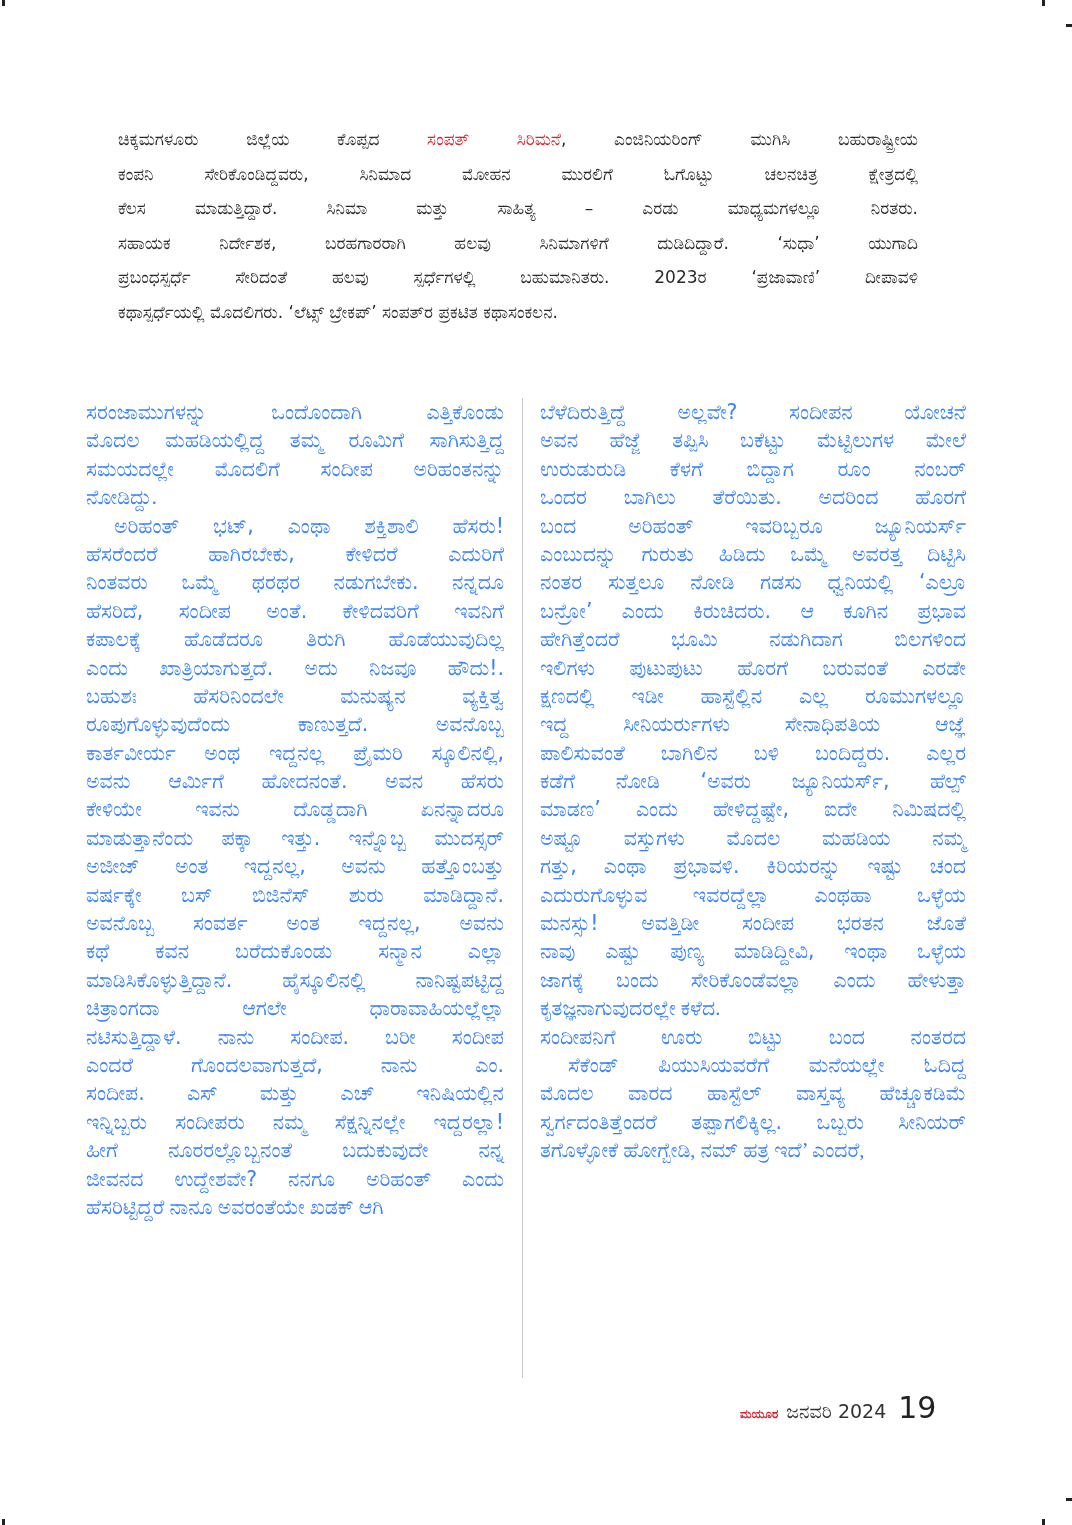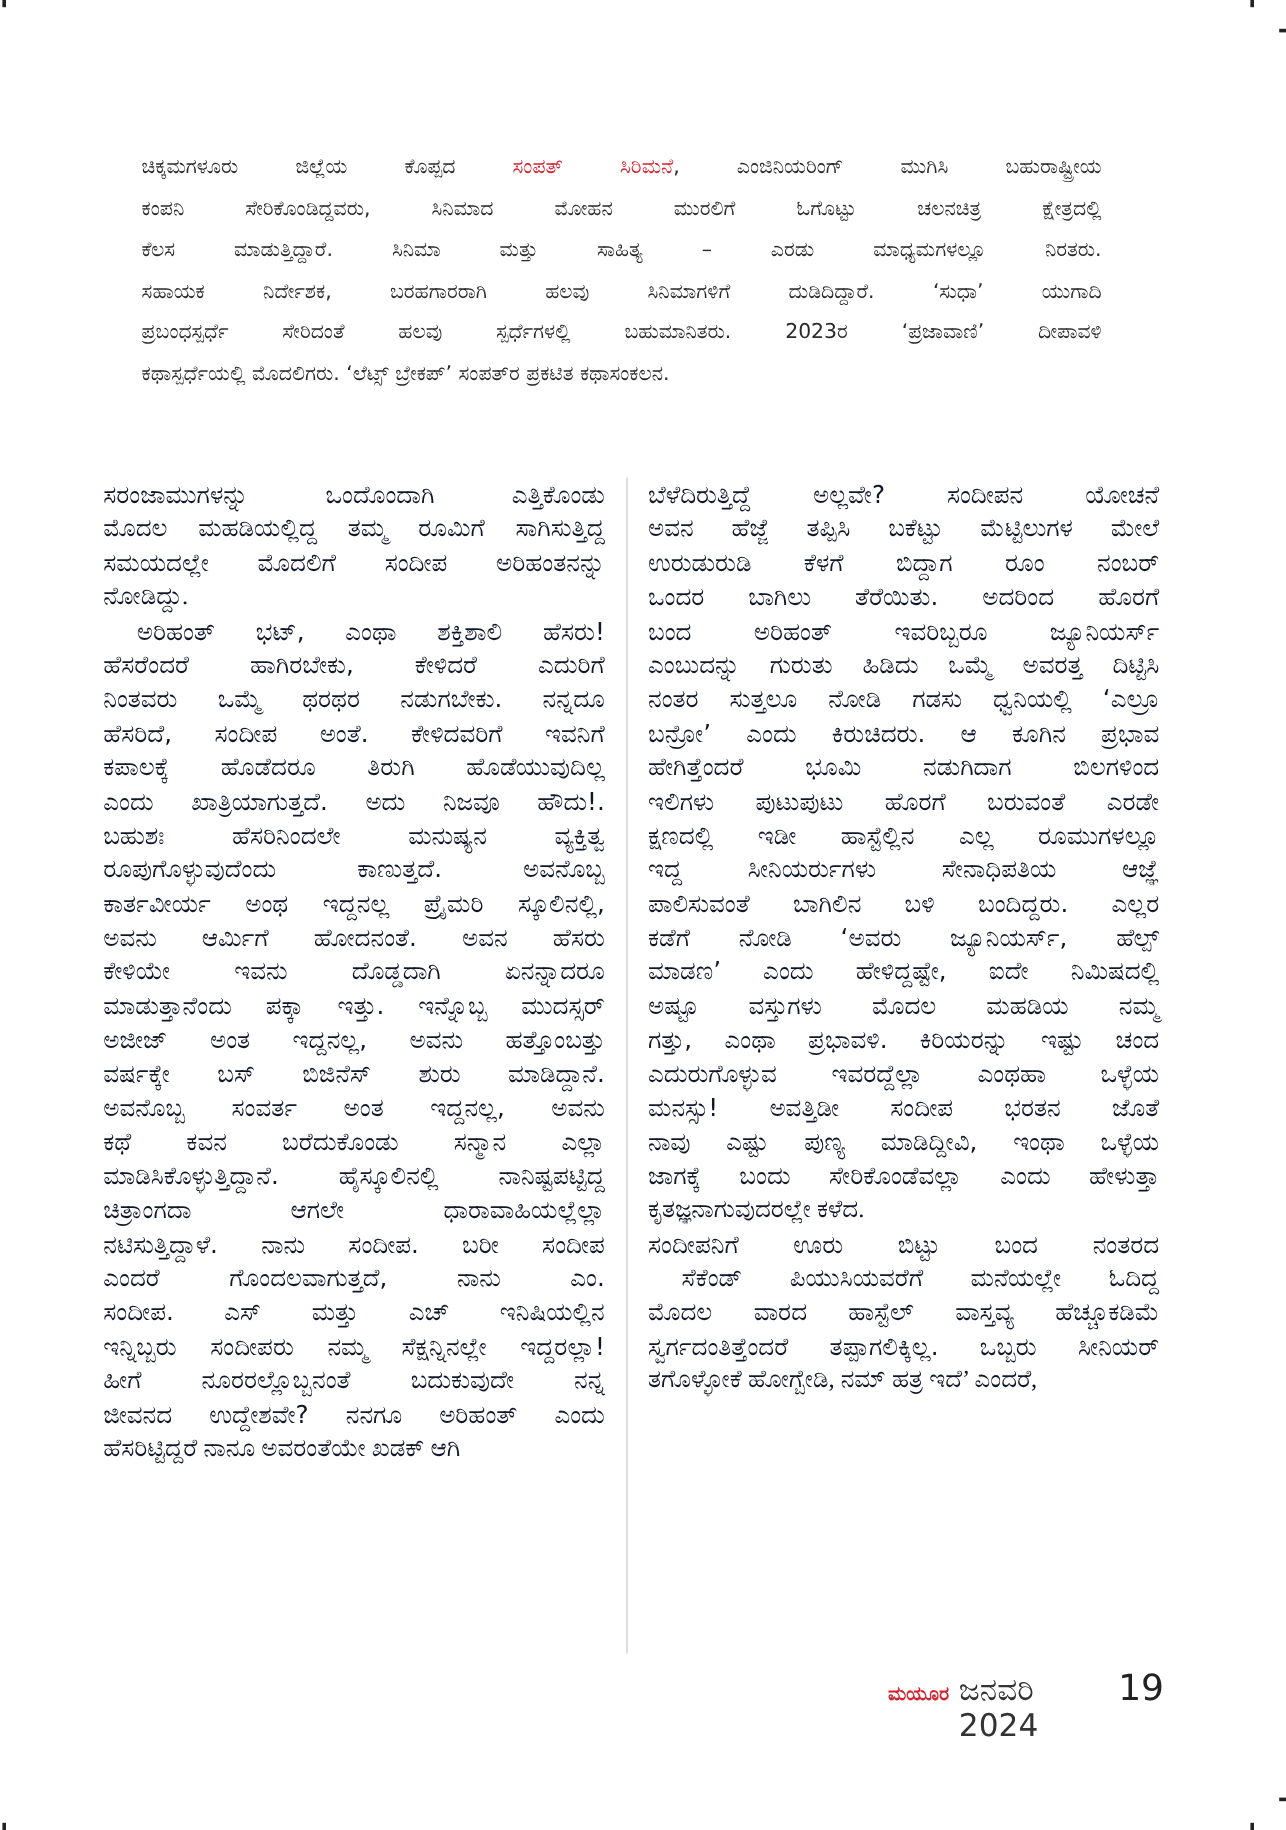--- a/index.html
+++ b/index.html
@@ -3,31 +3,31 @@
 <meta charset="utf-8">
 <style>
   html, body { margin: 0; padding: 0; background: #ffffff; }
   body { width: 1072px; height: 1525px; position: relative; overflow: hidden;
          font-family: "DejaVu Sans", "Liberation Sans", sans-serif; color: #1e1e1e; }
   .crop { position: absolute; background: #222; }
   .bio { position: absolute; left: 118px; top: 122px; width: 800px;
          font-size: 17px; line-height: 34.5px; color: #2a2a2a; }
   .bio .line { display: block; text-align: justify; text-align-last: justify; white-space: nowrap; }
   .bio .author { color: #d3232f; }
-  .col { position: absolute; top: 398px; font-size: 20.5px; line-height: 28.4px; color: #0f172a; font-weight: 500; }
+  .col { position: absolute; top: 398px; font-size: 20.5px; line-height: 28.4px; color: #3b82f6; font-weight: 500; }
   .col .line { display: block; text-align: justify; text-align-last: justify; white-space: nowrap; height: 28.4px; }
   .col .line.last { text-align-last: left; font-family: Liberation Serif, serif; }
   .col .line.indent { padding-left: 28px; }
   .col-left { left: 86px; width: 418px; }
   .col-right { left: 540px; width: 426px; }
   .divider { position: absolute; left: 522px; top: 398px; width: 1px; height: 980px; background: #c8c8c8; }
   .footer { position: absolute; left: 740px; top: 1390px; width: 230px; height: 40px;
             display: flex; align-items: baseline; gap: 8px; }
-  .footer .mag { color: #d3232f; font-weight: bold; font-size: 16px; }
-  .footer .date { color: #333; font-size: 26px; }
+  .footer .mag { color: #d3232f; font-weight: bold; font-size: 12px; }
+  .footer .date { color: #333; font-size: 19px; }
   .footer .pageno { color: #222; font-size: 30px; margin-left: 4px; text-align: center; }
 </style>
 </head>
 <body>
 
 <div class="crop" style="left:2px;top:0;width:3px;height:6px;"></div>
 <div class="crop" style="left:1042px;top:0;width:3px;height:6px;"></div>
 <div class="crop" style="left:1066px;top:24px;width:6px;height:3px;"></div>
 <div class="crop" style="left:1066px;top:1498px;width:6px;height:3px;"></div>
 <div class="crop" style="left:1042px;top:1519px;width:3px;height:6px;"></div>

